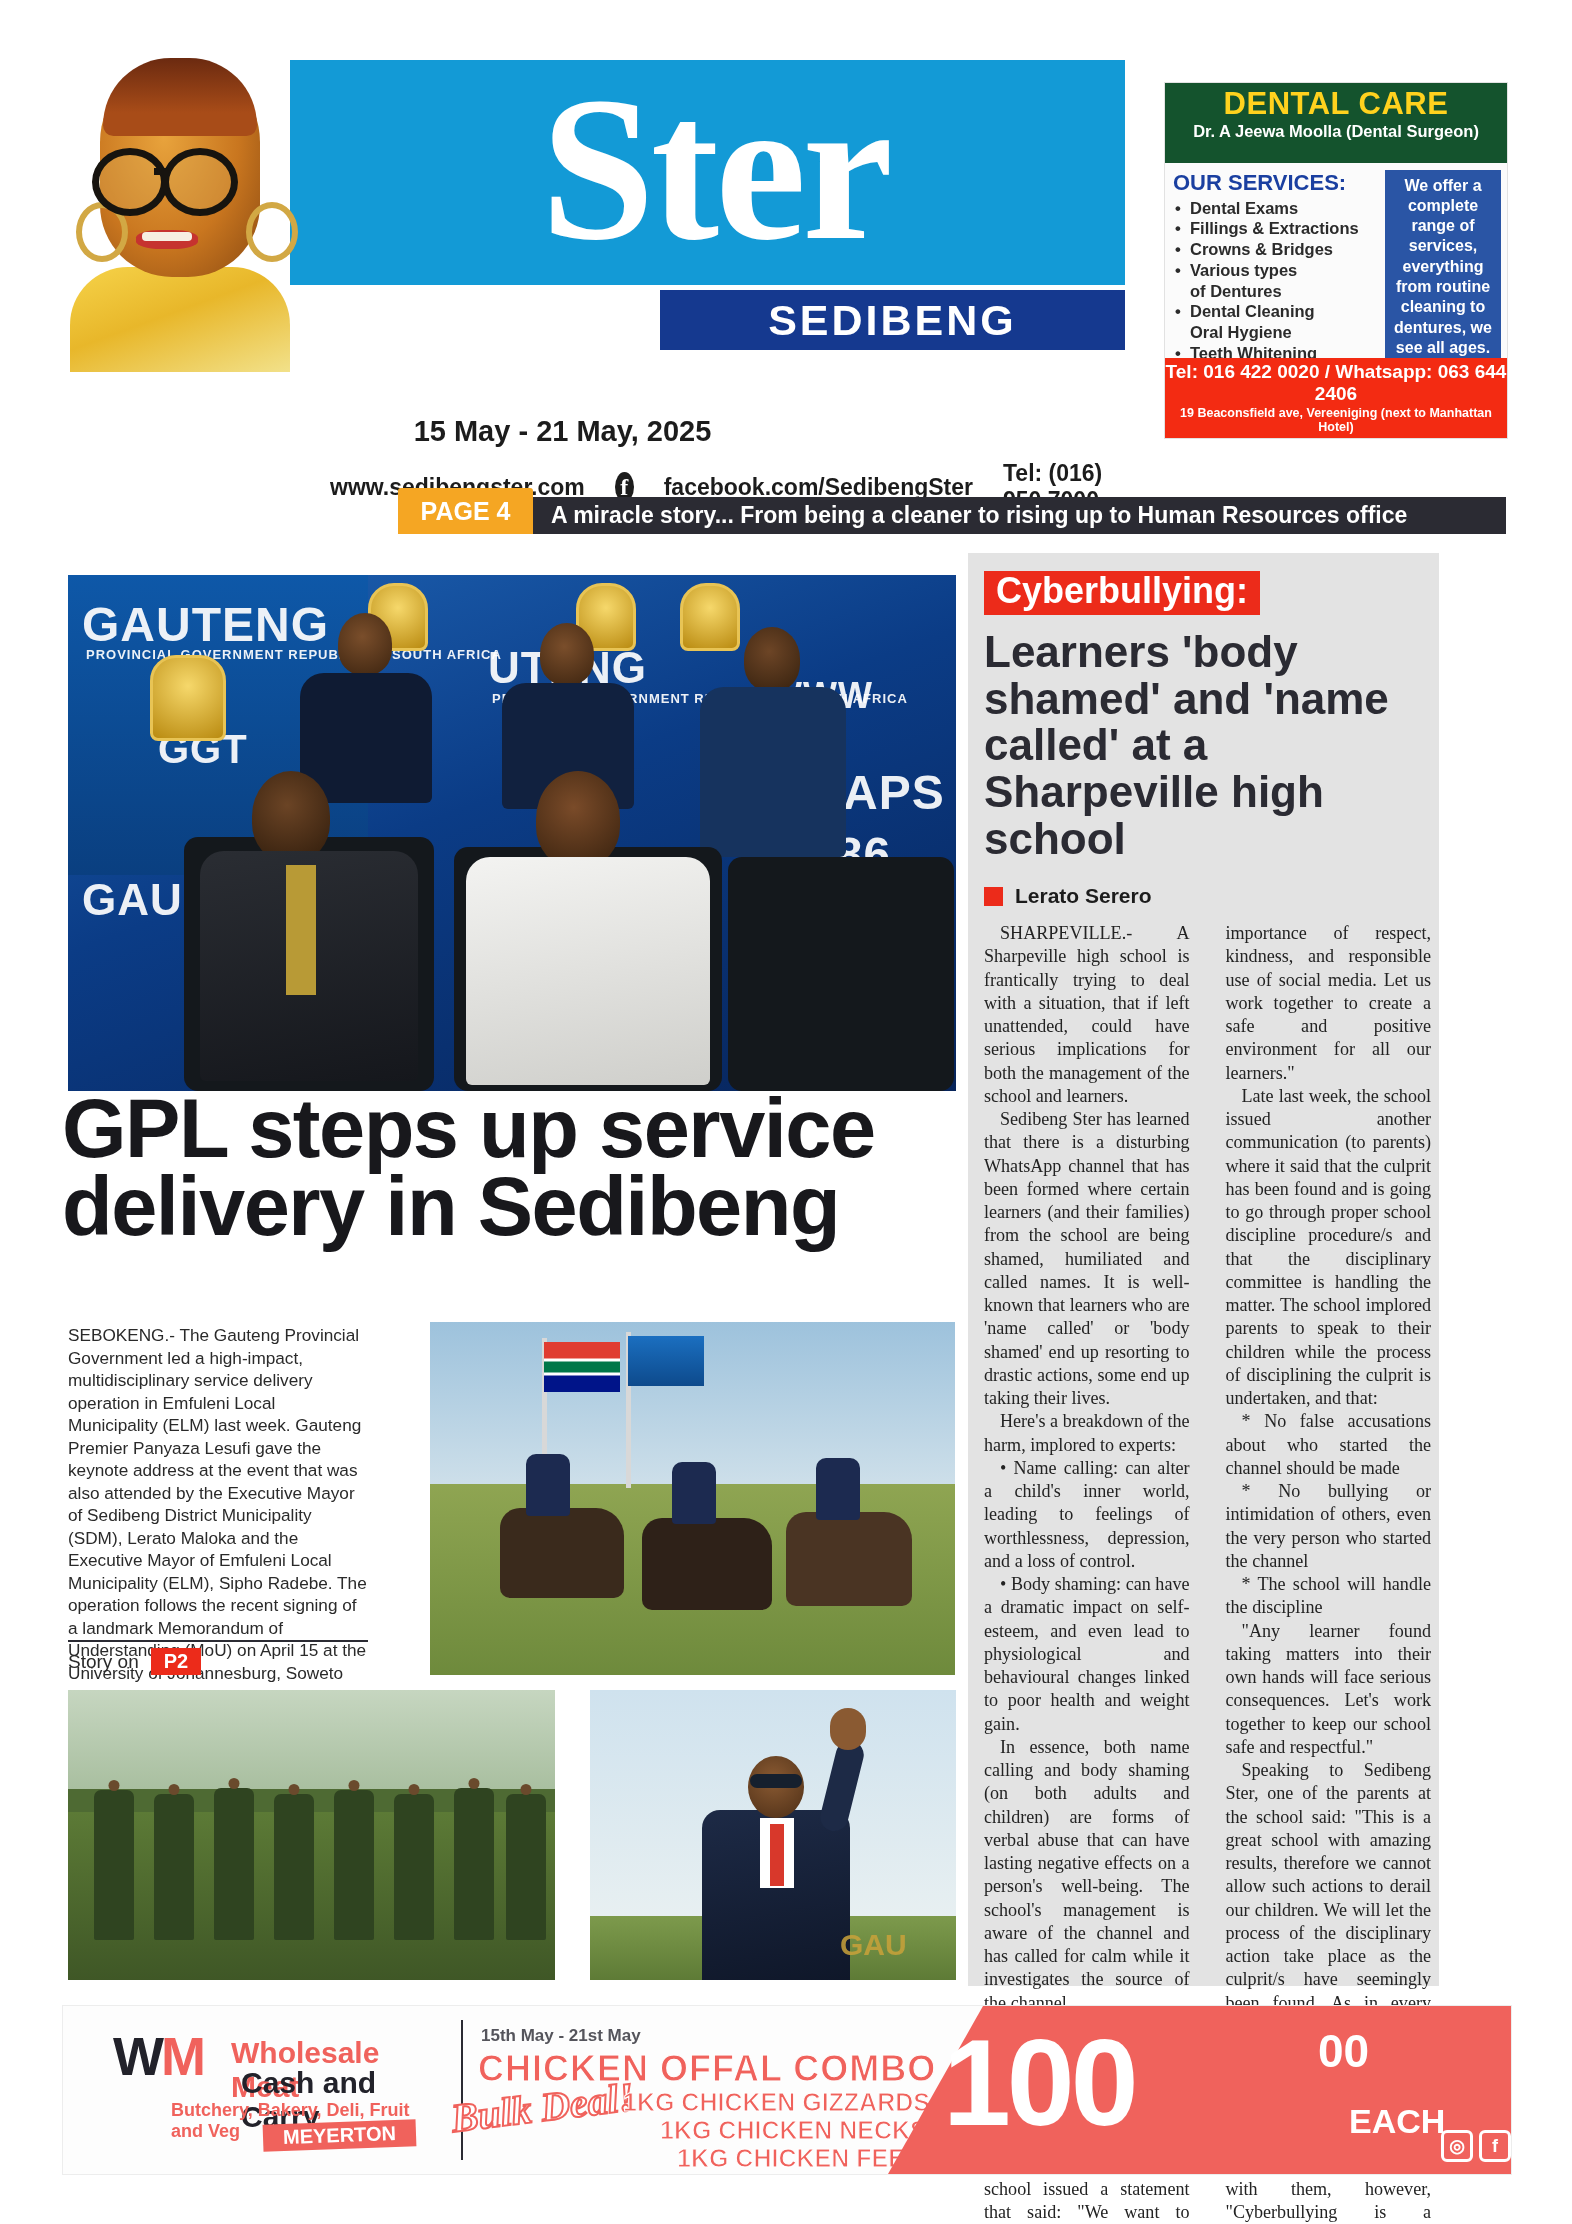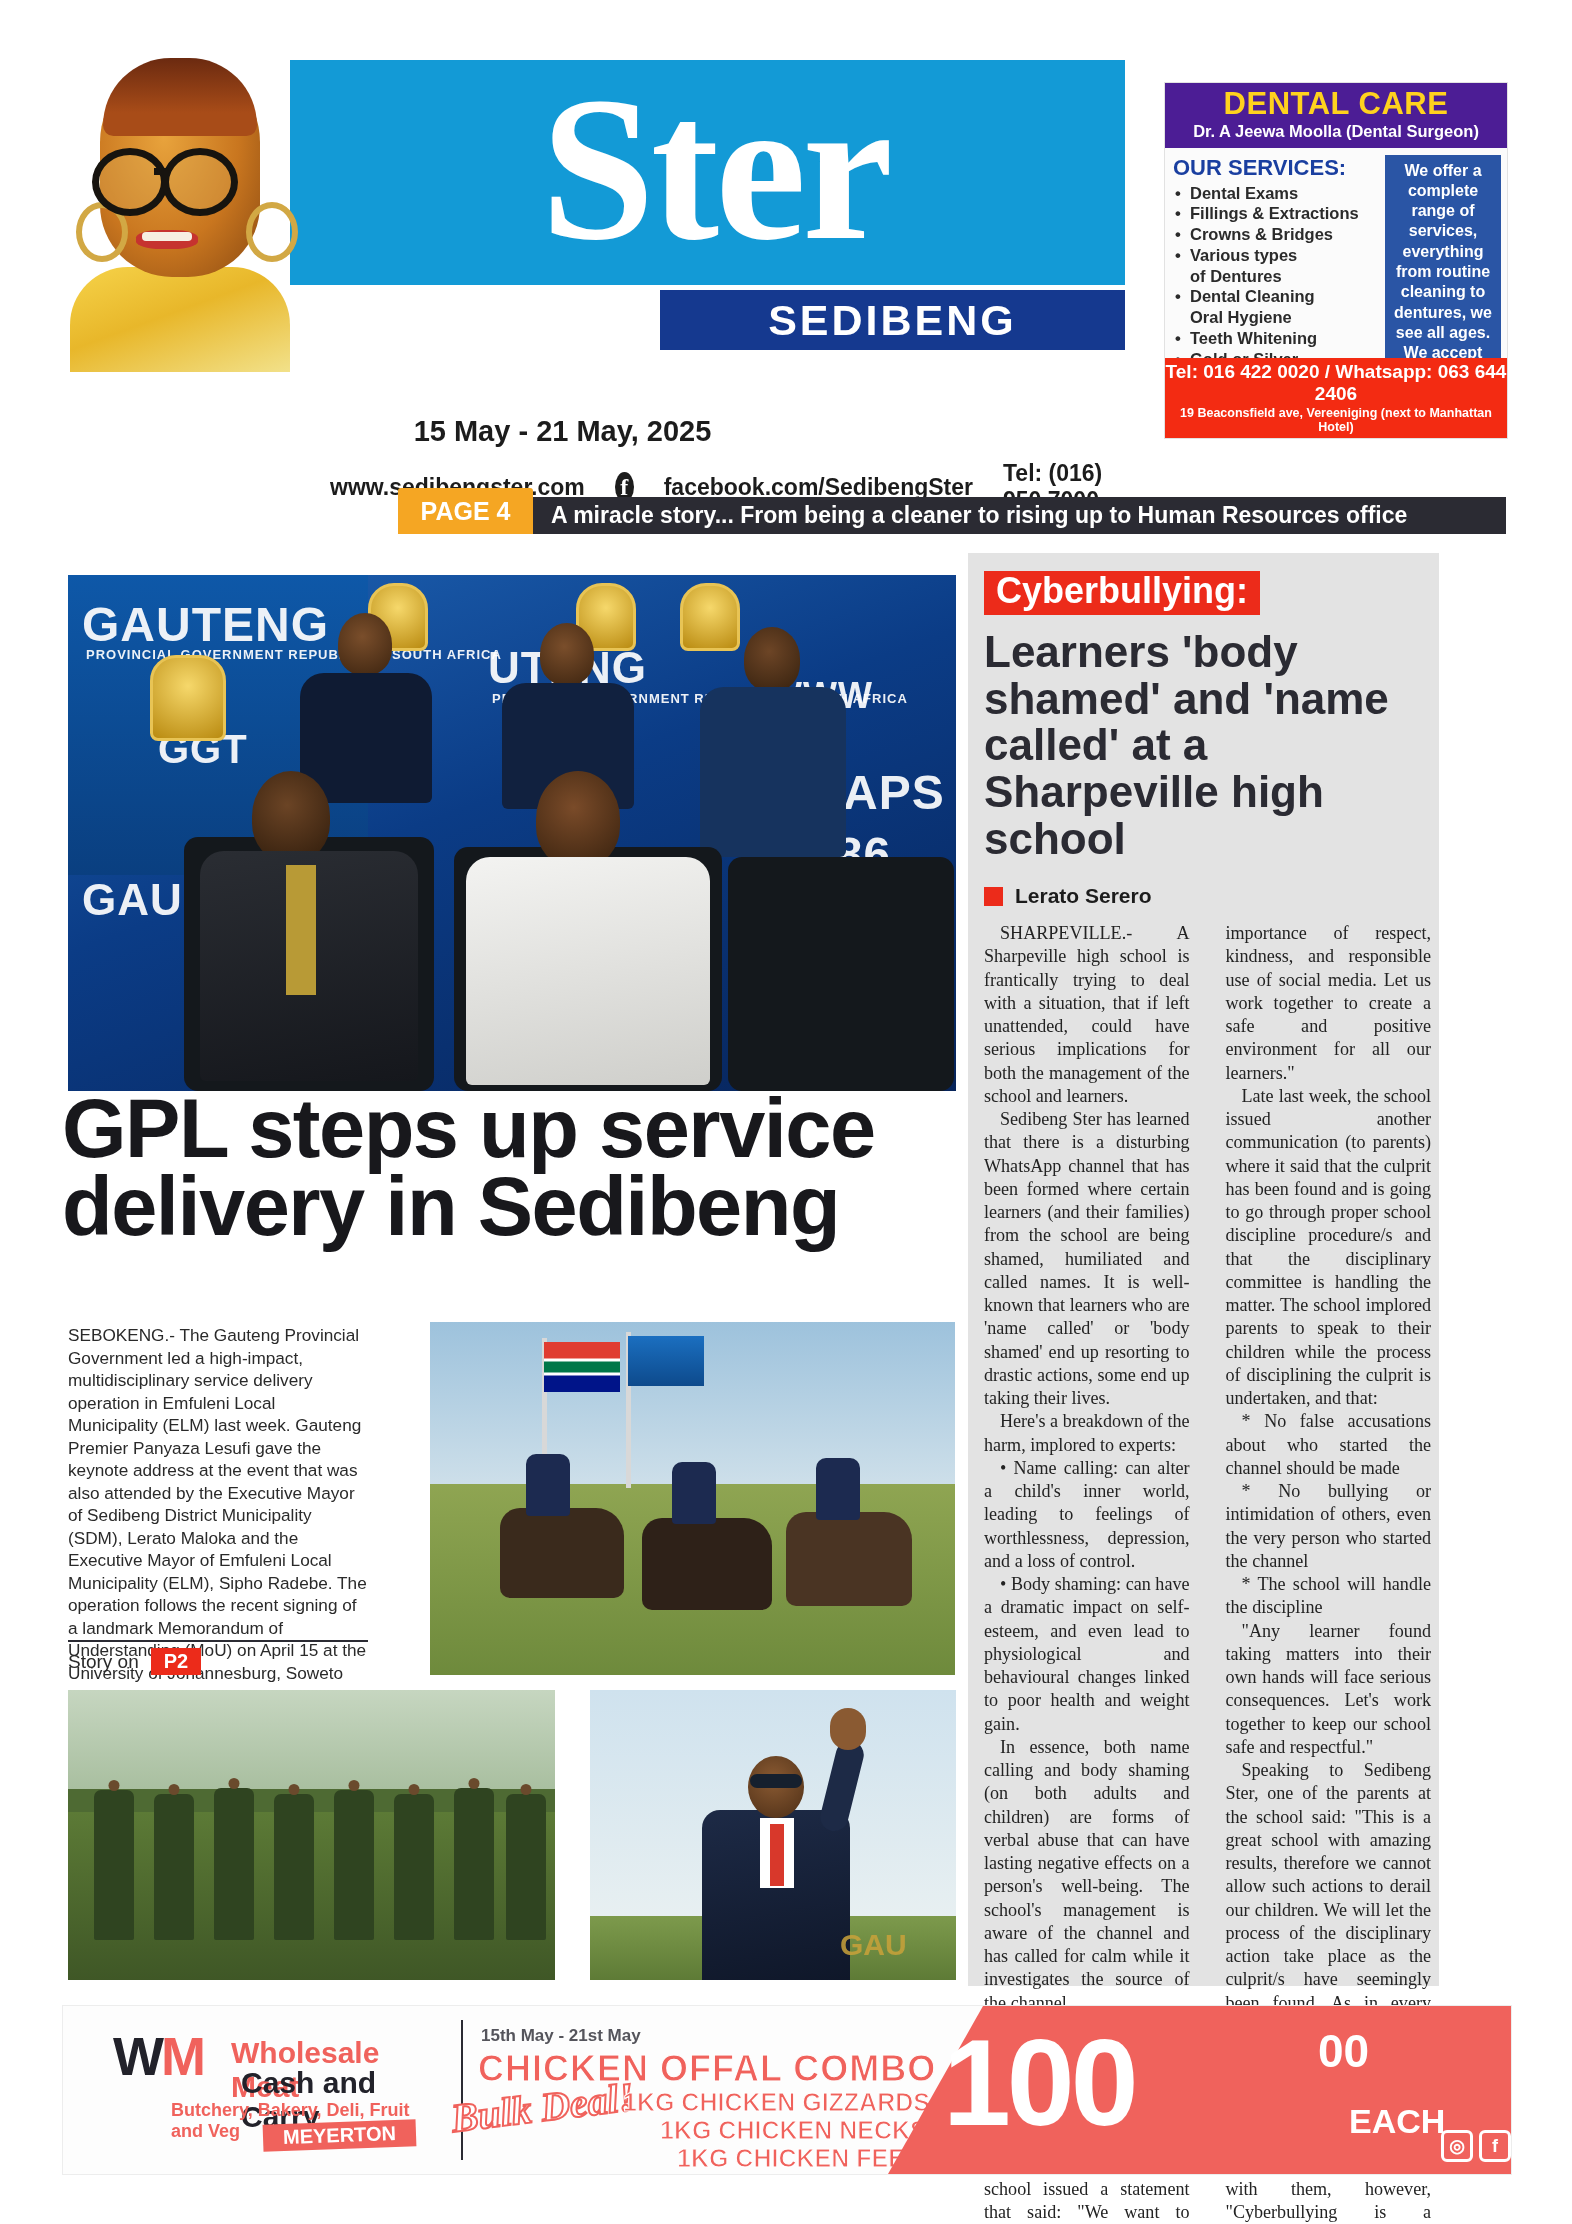--- a/index.html
+++ b/index.html
@@ -23,21 +23,21 @@
   .ear-l{position:absolute;left:6px;top:140px;width:40px;height:48px;border:6px solid #d2a844;border-radius:50%;}
   .ear-r{position:absolute;left:176px;top:140px;width:40px;height:48px;border:6px solid #d2a844;border-radius:50%;}
   .face-body{position:absolute;left:0px;top:205px;width:220px;height:105px;background:linear-gradient(160deg,#f6d34a 0%,#e8b72a 45%,#f2e18a 100%);border-radius:58px 58px 0 0;}
 
   .mast-date{position:absolute;left:0;top:415px;width:1125px;text-align:center;font-size:29px;font-weight:bold;color:#1c1c1c;}
   .mast-links{position:absolute;left:330px;top:460px;width:800px;display:flex;align-items:center;gap:30px;font-size:23px;font-weight:bold;color:#1c1c1c;}
   .fb-badge{width:30px;height:30px;border-radius:50%;background:#1c1c1c;color:#fff;display:inline-flex;align-items:center;justify-content:center;font-family:"Liberation Serif",serif;font-weight:bold;font-size:24px;}
 
   
   .dental{position:absolute;left:1164px;top:82px;width:342px;height:355px;background:#fbfbfb;border:1px solid #e2e2e2;}
-  .dent-top{background:#4c1d95;padding:5px 0 7px;text-align:center;}
+  .dent-top{background:#14532d;padding:5px 0 22px;text-align:center;}
   .dent-title{color:#ffd21e;font-size:31px;font-weight:bold;letter-spacing:.5px;line-height:1.05;}
   .dent-doc{color:#ffffff;font-size:16.5px;font-weight:bold;margin-top:1px;}
   .dent-body{display:flex;padding:7px 6px 0 8px;gap:6px;}
   .dent-left{flex:1;}
   .dent-serv{color:#1a3fa0;font-size:22px;font-weight:bold;margin-bottom:2px;}
   .dent-left ul{margin:0;padding:0 0 0 17px;list-style:none;}
   .dent-left li{font-size:16.5px;font-weight:bold;color:#2b2b2b;line-height:1.26;position:relative;}
   .dent-left li.bullet::before{content:"•";position:absolute;left:-15px;}
   .dent-right{width:108px;background:#2a55a5;color:#fff;font-size:16px;font-weight:bold;text-align:center;padding:6px 4px;line-height:1.27;}
   .dent-foot{position:absolute;left:0;bottom:0;width:100%;background:#f32b12;text-align:center;padding:3px 0 4px;}

